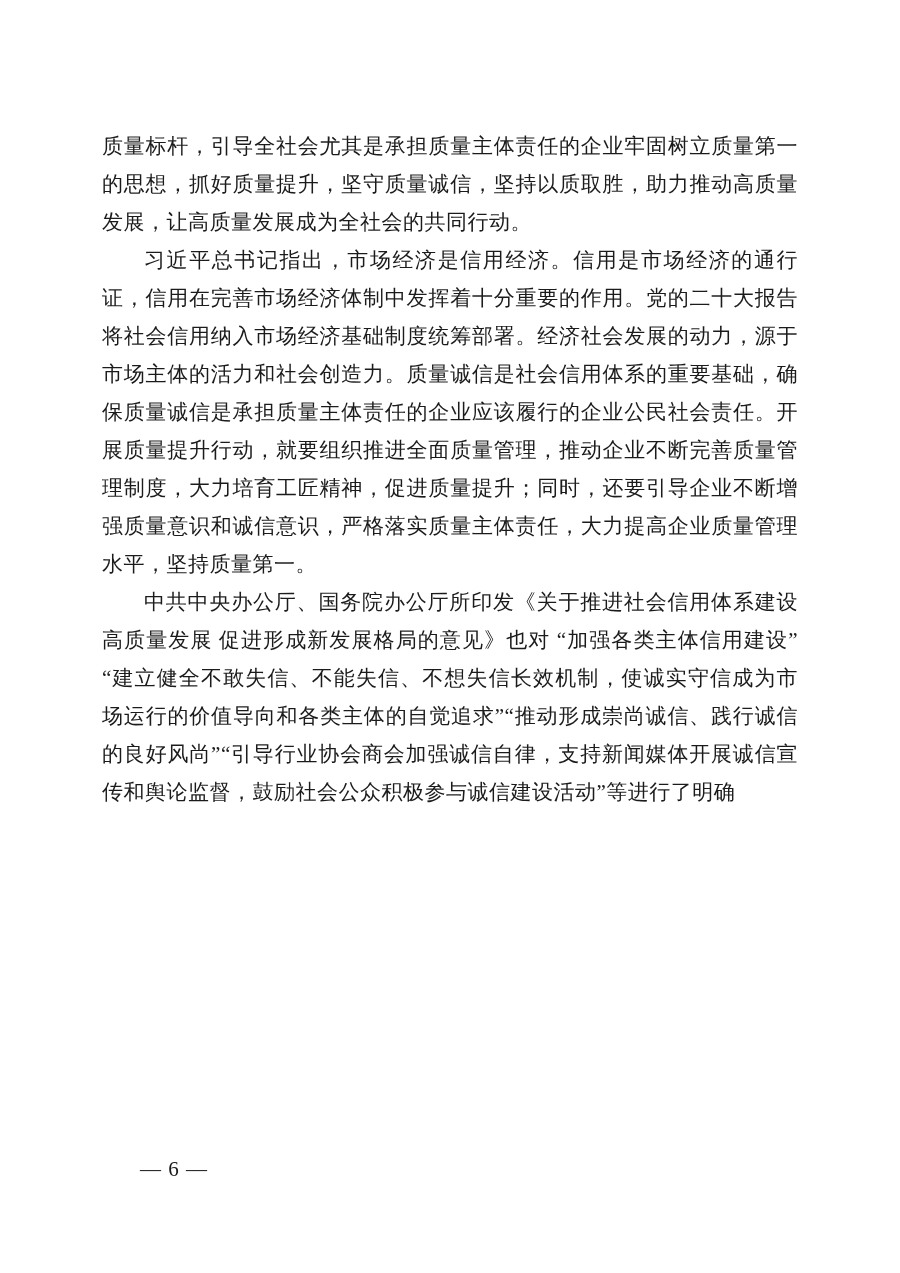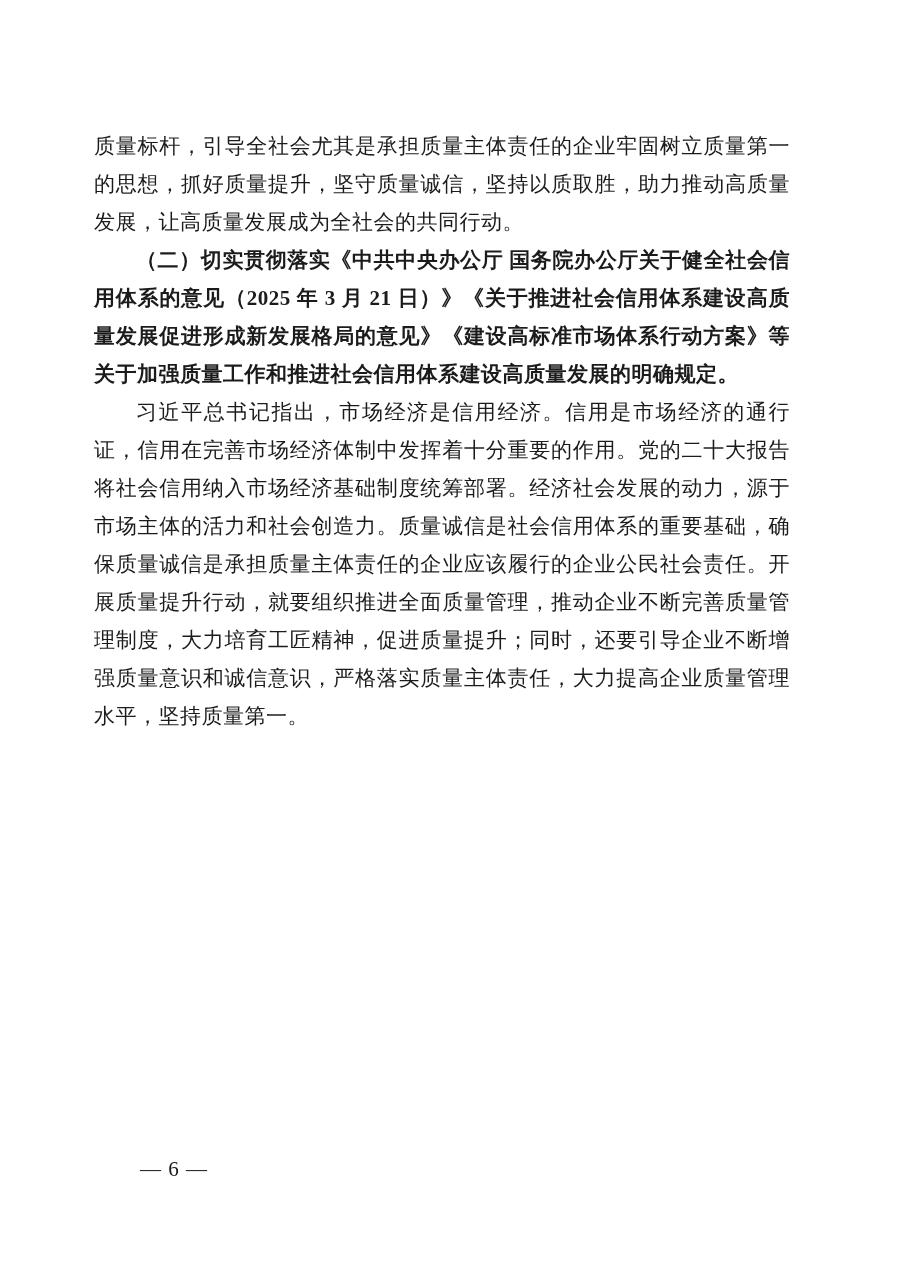--- a/index.html
+++ b/index.html
@@ -11,21 +11,21 @@
     position: relative;
     width: 900px;
     height: 1273px;
     background: #ffffff;
     overflow: hidden;
     font-family: "Liberation Serif", "DejaVu Serif", serif;
     color: #1b1b1b;
   }
   .content {
     position: absolute;
-    left: 94px;
+    left: 102px;
     top: 127px;
     width: 696px;
   }
   .para {
     margin: 0;
     font-size: 21px;
     line-height: 38px;
     letter-spacing: 0.5px;
     text-align: justify;
     text-justify: inter-ideograph;
@@ -45,17 +45,17 @@
     line-height: 38px;
     letter-spacing: 1px;
   }
 </style>
 </head>
 <body>
 
 <div class="page">
   <div class="content">
     <p class="para">质量标杆，引导全社会尤其是承担质量主体责任的企业牢固树立质量第一的思想，抓好质量提升，坚守质量诚信，坚持以质取胜，助力推动高质量发展，让高质量发展成为全社会的共同行动。</p>
-    <p class="para indent bold-para">（二）切实贯彻落实《中共中央办公厅 国务院办公厅关于健全社会信用体系的意见（2025 年 3 月 21 日）》《关于推进社会信用体系建设高质量发展促进形成新发展格局的意见》《建设高标准市场体系行动方案》等关于加强质量工作和推进社会信用体系建设高质量发展的明确规定。</p>
     <p class="para indent">习近平总书记指出，市场经济是信用经济。信用是市场经济的通行证，信用在完善市场经济体制中发挥着十分重要的作用。党的二十大报告将社会信用纳入市场经济基础制度统筹部署。经济社会发展的动力，源于市场主体的活力和社会创造力。质量诚信是社会信用体系的重要基础，确保质量诚信是承担质量主体责任的企业应该履行的企业公民社会责任。开展质量提升行动，就要组织推进全面质量管理，推动企业不断完善质量管理制度，大力培育工匠精神，促进质量提升；同时，还要引导企业不断增强质量意识和诚信意识，严格落实质量主体责任，大力提高企业质量管理水平，坚持质量第一。</p>
+    <p class="para indent">中共中央办公厅、国务院办公厅所印发《关于推进社会信用体系建设高质量发展 促进形成新发展格局的意见》也对 “加强各类主体信用建设”“建立健全不敢失信、不能失信、不想失信长效机制，使诚实守信成为市场运行的价值导向和各类主体的自觉追求”“推动形成崇尚诚信、践行诚信的良好风尚”“引导行业协会商会加强诚信自律，支持新闻媒体开展诚信宣传和舆论监督，鼓励社会公众积极参与诚信建设活动”等进行了明确</p>
   </div>
   <div class="page-footer">— 6 —</div>
 </div>
 
 </body></html>

